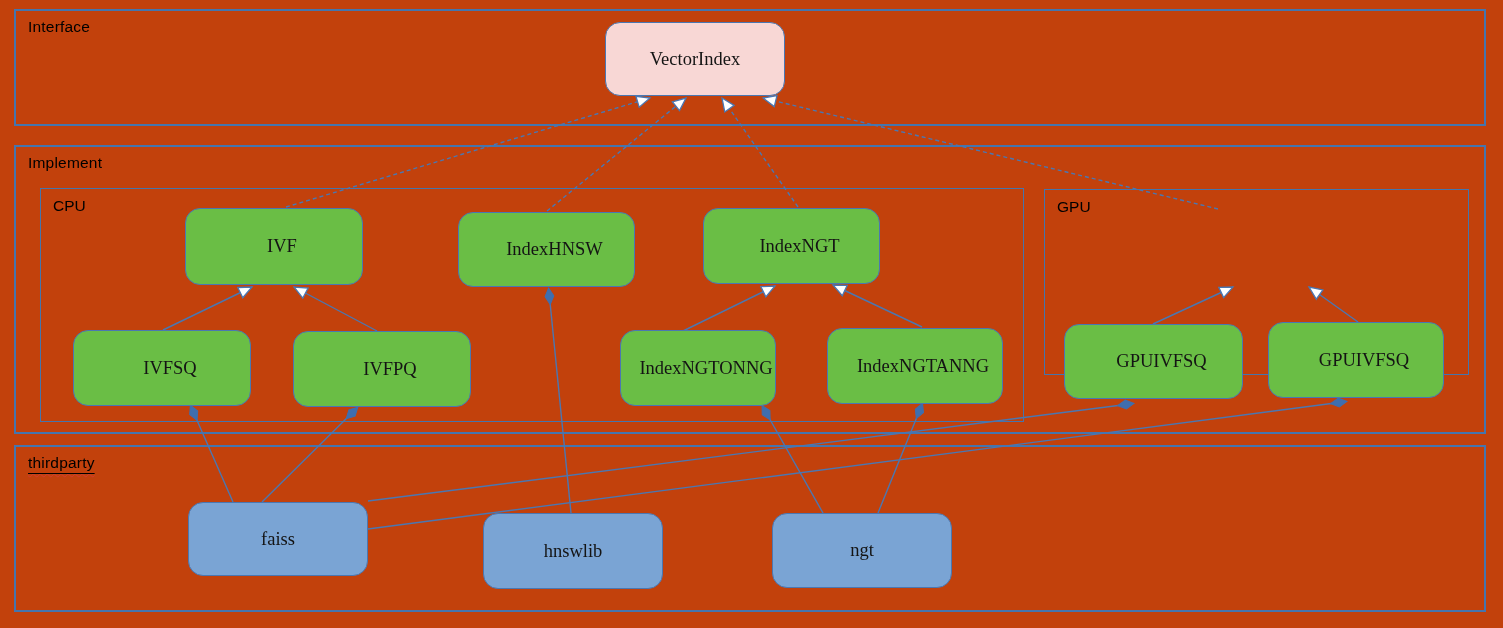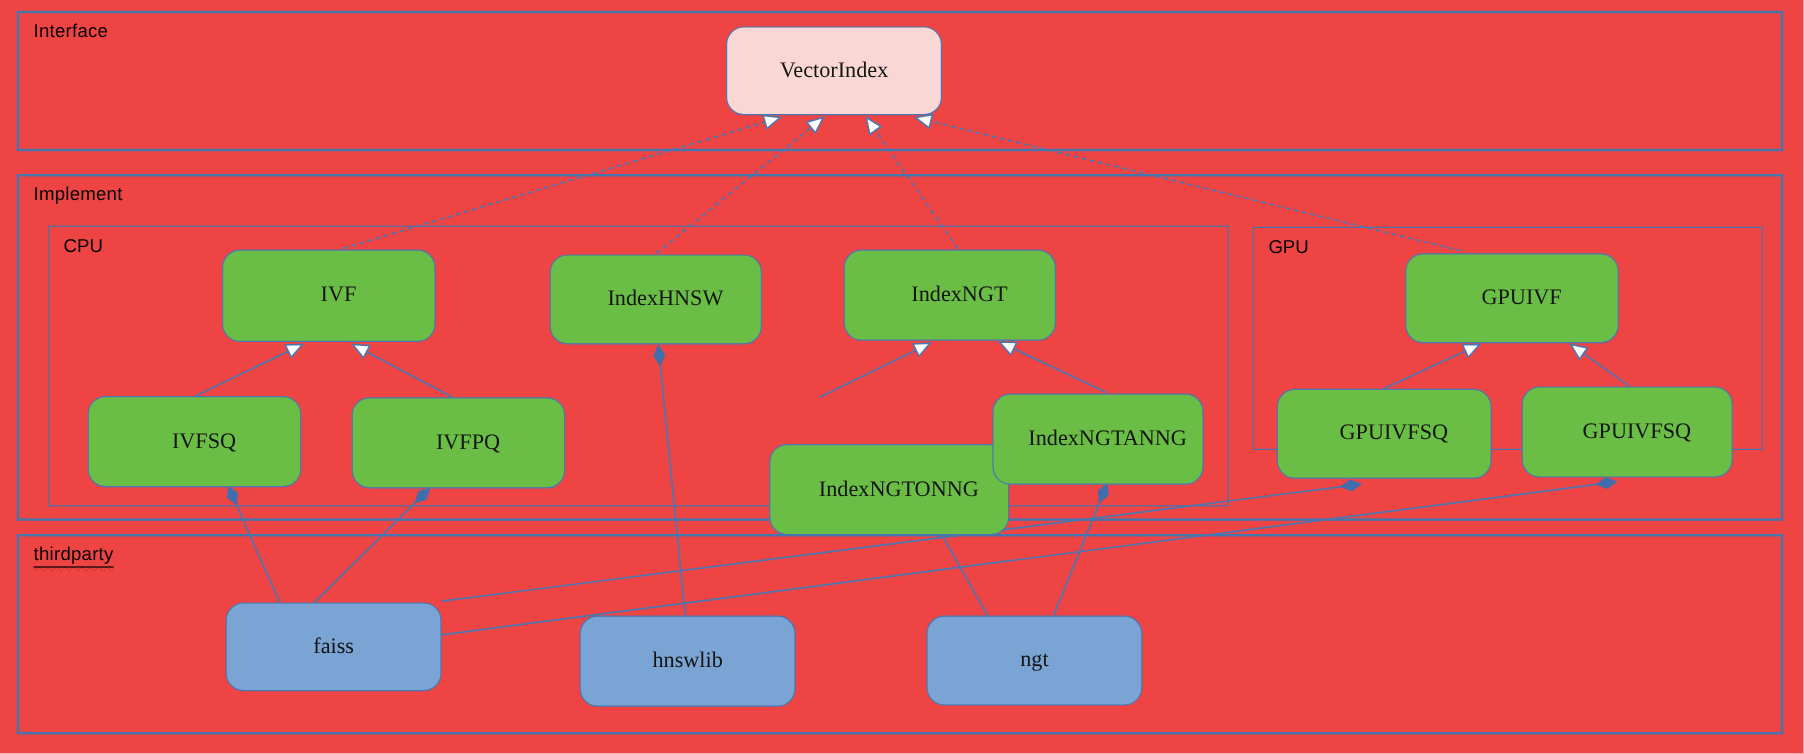--- a/index.html
+++ b/index.html
@@ -9,21 +9,21 @@
     --green:#6abe45;
     --pink:#f8d7d5;
     --blue:#7aa4d4;
     --squiggle:#d03a30;
     --text:#141414;
   }
   html,body{margin:0;padding:0;background:#fff;}
   .stage{
     position:relative;
     width:1503px;height:628px;
-    background:#ef4444;
+    background:#c2410c;
     font-family:"Liberation Sans", sans-serif;
     overflow:hidden;
   }
   .section{
     position:absolute;
     border:2px solid var(--section-border);
     background:transparent;
     box-sizing:border-box;
   }
   .subsection{
@@ -137,25 +137,24 @@
     <line class="edge" x1="571" y1="513" x2="549" y2="292" marker-end="url(#diam)"></line>
     <line class="edge" x1="823" y1="513" x2="764" y2="409" marker-end="url(#diam)"></line>
     <line class="edge" x1="878" y1="513" x2="921" y2="407" marker-end="url(#diam)"></line>
   </svg>
 
   <div class="node pink" style="left:605px;top:22px;width:180px;height:74px;">VectorIndex</div>
 
   <div class="node green" style="left:185px;top:208px;width:178px;height:77px;">IVF</div>
   <div class="node green" style="left:458px;top:212px;width:177px;height:75px;">IndexHNSW</div>
   <div class="node green" style="left:703px;top:208px;width:177px;height:76px;">IndexNGT</div>
-  <div class="node green" style="left:1171px;top:211px;width:178px;height:75px;">GPUIVF</div>
 
   <div class="node green" style="left:293px;top:331px;width:178px;height:76px;">IVFPQ</div>
   <div class="node green" style="left:73px;top:330px;width:178px;height:76px;">IVFSQ</div>
-  <div class="node green" style="left:641px;top:330px;width:200px;height:76px;margin-top:40px;">IndexNGTONNG</div>
+  <div class="node green" style="left:620px;top:330px;width:156px;height:76px;">IndexNGTONNG</div>
   <div class="node green" style="left:827px;top:328px;width:176px;height:76px;">IndexNGTANNG</div>
   <div class="node green" style="left:1064px;top:324px;width:179px;height:75px;">GPUIVFSQ</div>
   <div class="node green" style="left:1268px;top:322px;width:176px;height:76px;">GPUIVFSQ</div>
 
   <div class="node blue" style="left:188px;top:502px;width:180px;height:74px;">faiss</div>
   <div class="node blue" style="left:483px;top:513px;width:180px;height:76px;">hnswlib</div>
   <div class="node blue" style="left:772px;top:513px;width:180px;height:75px;">ngt</div>
 
 </div>
 

